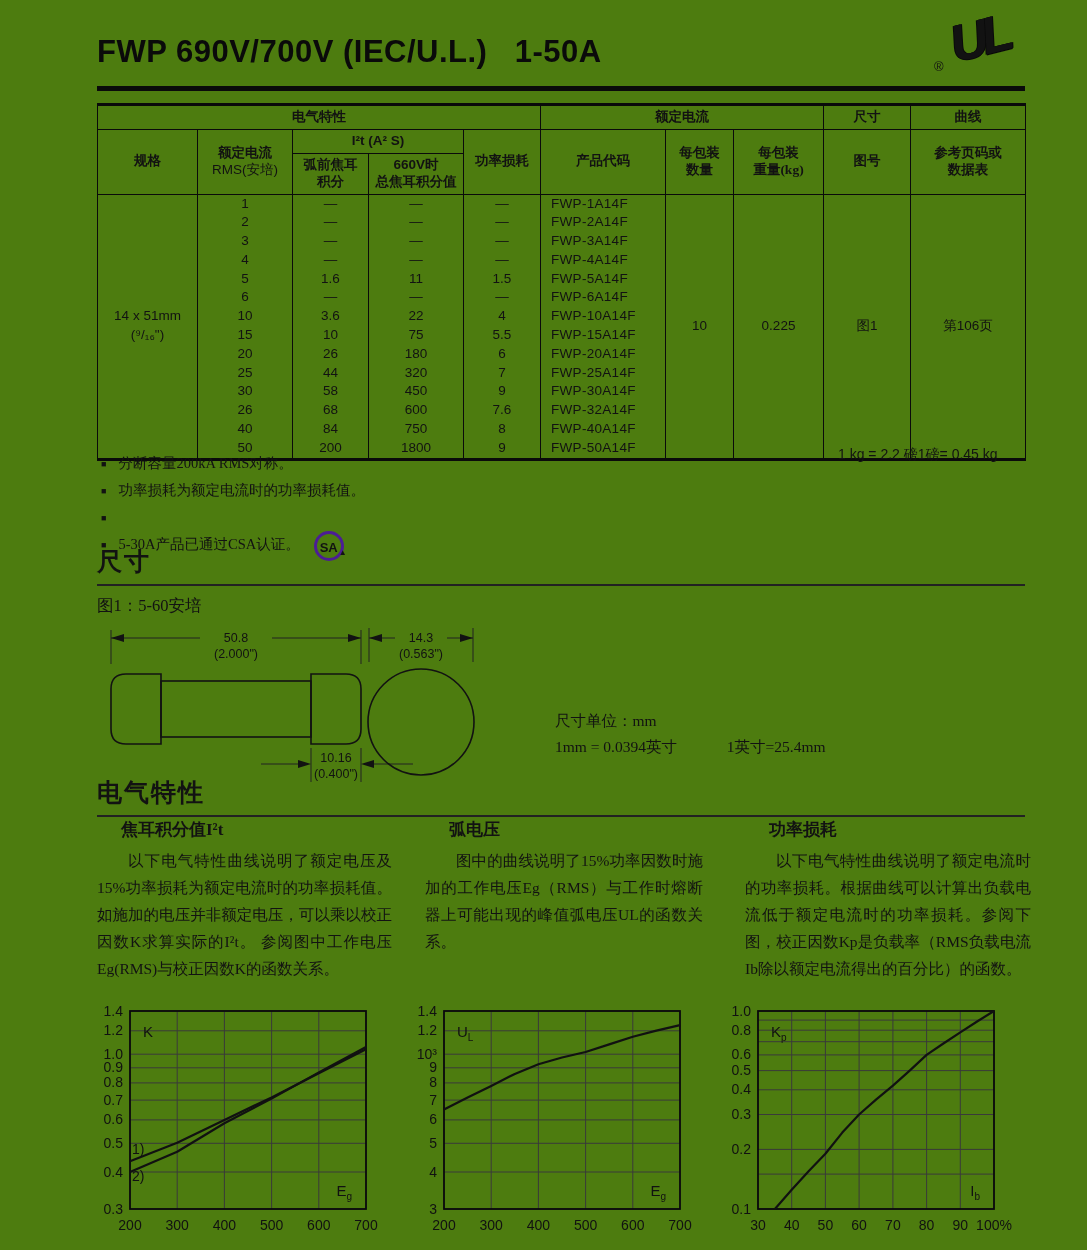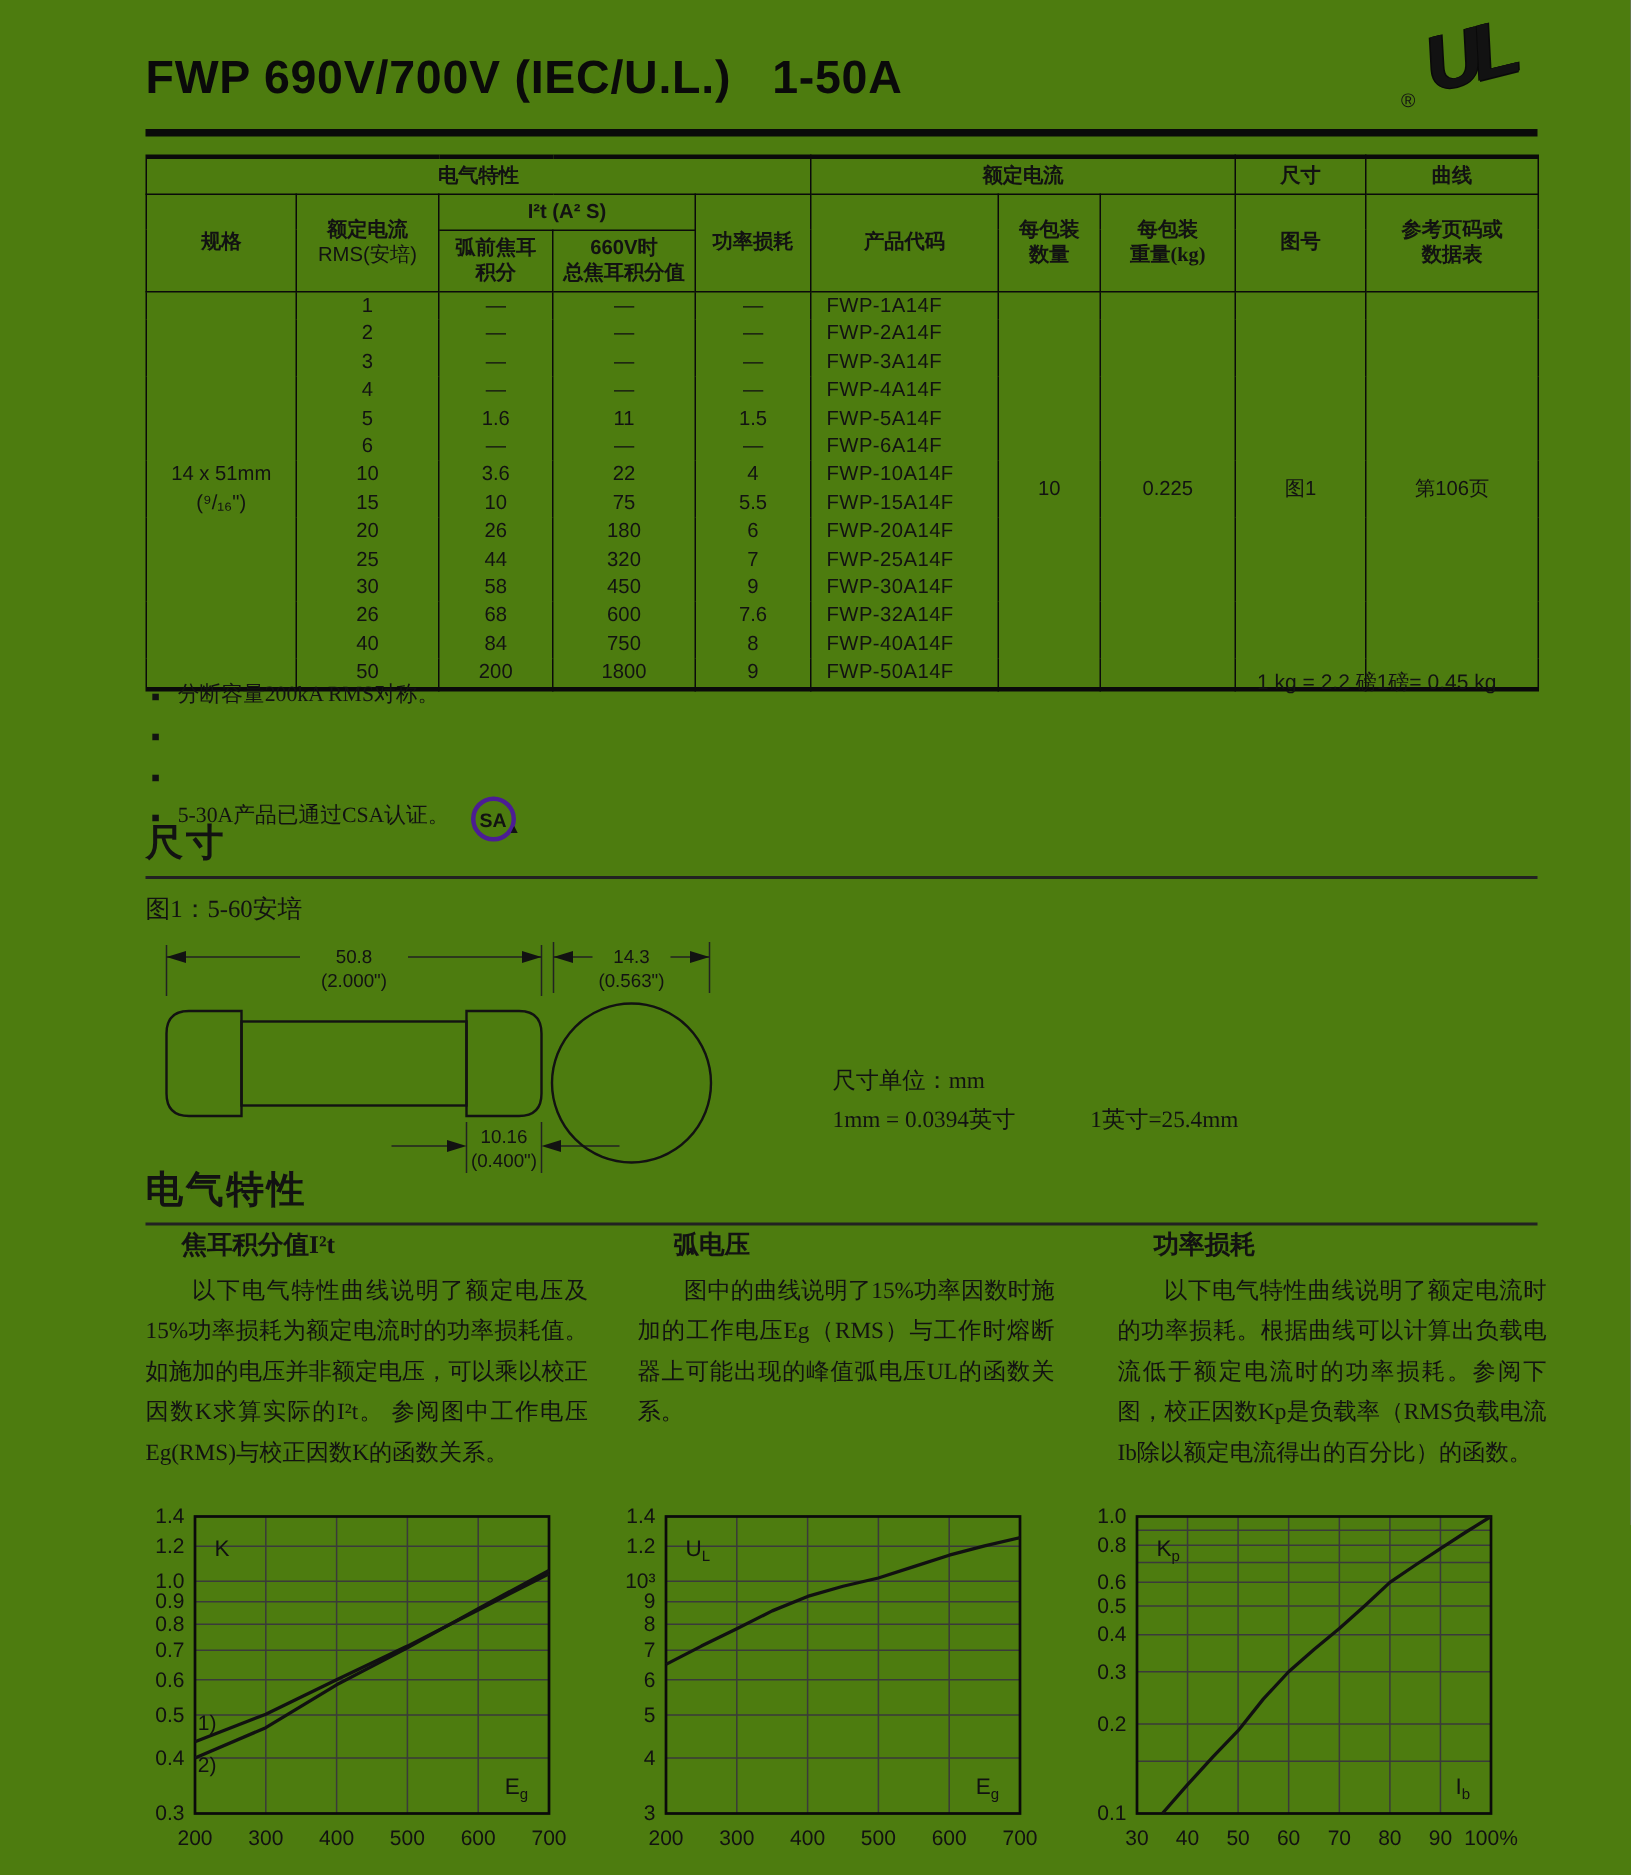--- a/index.html
+++ b/index.html
@@ -260,20 +260,21 @@
       </tbody>
   </table>
 
   <div class="abs notes">
     <div class="note">
       <span class="bullet">■</span>
       <span>分断容量200kA RMS对称。</span>
     </div>
     <div class="note">
       <span class="bullet">■</span>
+      <span>功率损耗为额定电流时的功率损耗值。</span>
     </div>
     <div class="note">
       <span class="bullet">■</span>
     </div>
     <div class="note">
       <span class="bullet">■</span>
       <span>5-30A产品已通过CSA认证。</span>
       <span class="csa-logo">
         <span class="csa-text">SA</span>
         <span class="csa-tri">▲</span>

